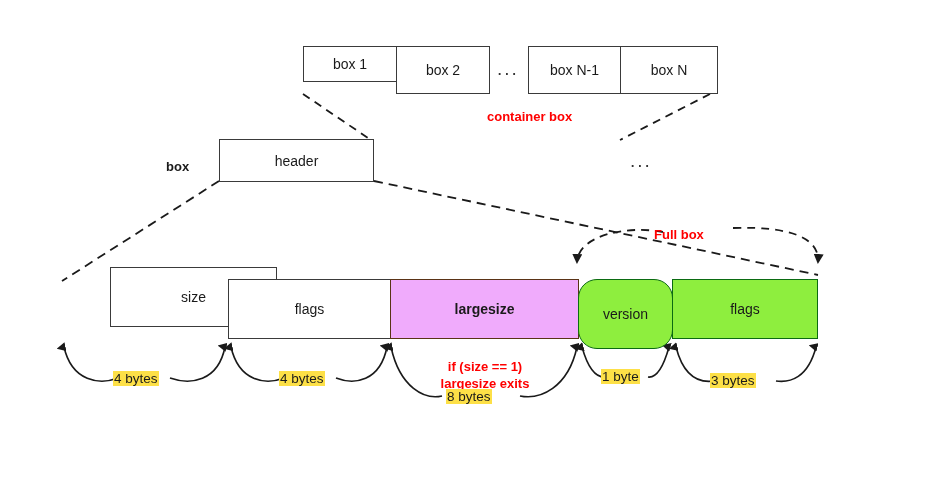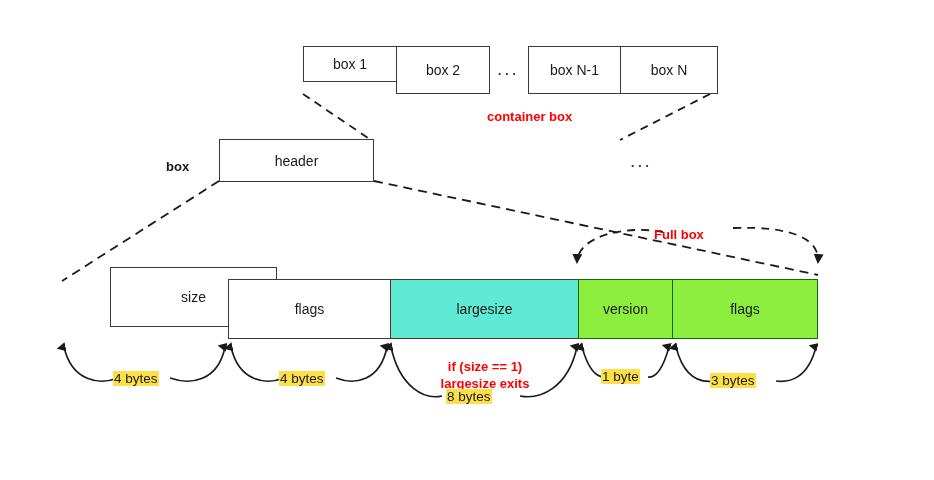--- a/index.html
+++ b/index.html
@@ -33,21 +33,21 @@
     align-items: center;
     justify-content: center;
     font-size: 14px;
     color: #1a1a1a;
     background: #ffffff;
     border: 1.6px solid #3a3a3a;
     font-family: "Liberation Sans", sans-serif;
     white-space: nowrap;
   }
   .cell.gray   { background: #e6e6e6; }
-  .cell.peach  { background: #5eead4; border-color: #5a3316; }
+  .cell.peach  { background: #f0abfc; border-color: #5a3316; font-weight: bold; }
   .cell.green  { background: #8eee3e; border-color: #0b6b12; }
   .label-static {
     position: absolute;
     font-size: 14px;
     color: #1a1a1a;
     white-space: nowrap;
     font-family: "Liberation Sans", sans-serif;
   }
   .label-bold {
     font-weight: bold;
@@ -150,21 +150,21 @@
 
   <div class="cell" style="left:62px; top:267px; width:167px; height:60px;margin-left:48px;">
     <span>size</span>
   </div>
   <div class="cell" style="left:228px; top:279px; width:163px; height:60px;">
     <span>flags</span>
   </div>
   <div class="cell peach" style="left:390px; top:279px; width:189px; height:60px;">
     <span>largesize</span>
   </div>
-  <div class="cell green" style="left:578px; top:279px; width:95px; height:60px;">
+  <div class="cell green" style="left:578px; top:279px; width:95px; height:70px;border-radius:19px;">
     <span>version</span>
   </div>
   <div class="cell green" style="left:672px; top:279px; width:146px; height:60px;">
     <span>flags</span>
   </div>
 
   <div class="label-red" style="left:420px; top:358px; width:130px;">
     <div>if (size == 1)</div>
     <div>largesize exits</div>
   </div>

